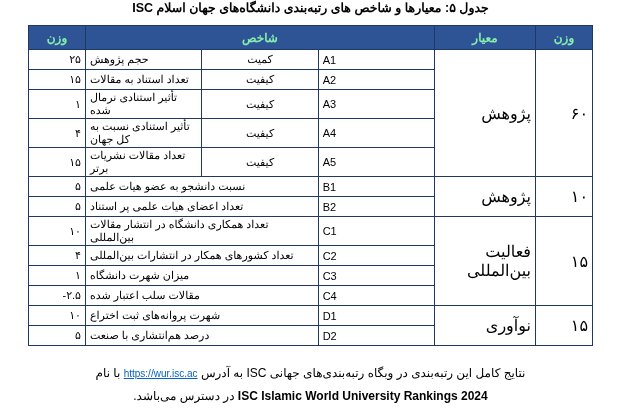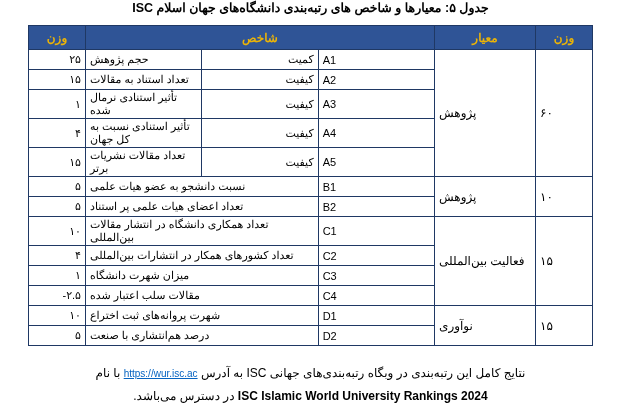--- a/index.html
+++ b/index.html
@@ -38,35 +38,35 @@
     color: #000000;
   }
   table.rank th, table.rank td {
     border: 1px solid #1f3864;
     padding: 1px 4px;
     height: 17px;
     vertical-align: middle;
   }
   table.rank thead th {
     background: #2f5496;
-    color: #eab308;
+    color: #86efac;
     font-weight: bold;
     font-size: 12px;
     text-align: center;
     height: 21px;
   }
   .c-weight-r { width: 48px; text-align: center; }
   .c-criteria { width: 92px; text-align: center; margin-left: 12px; }
   .c-index { text-align: left; padding-right: 8px; }
-  .c-qual { width: 62px; }
+  .c-qual { width: 62px; text-align: center; }
   .c-code { width: 44px; text-align: left; }
   .c-weight-l { width: 48px; text-align: right; }
   td.group {
-    text-align: left;
-    font-size: 12px;
+    text-align: right;
+    font-size: 16px;
   }
   .footer {
     margin-top: 16px;
     font-size: 12px;
     line-height: 1.9;
     text-align: center;
     color: #000000;
   }
   .footer .line1 { text-align: center; }
   .footer .line2 { text-align: center; }

